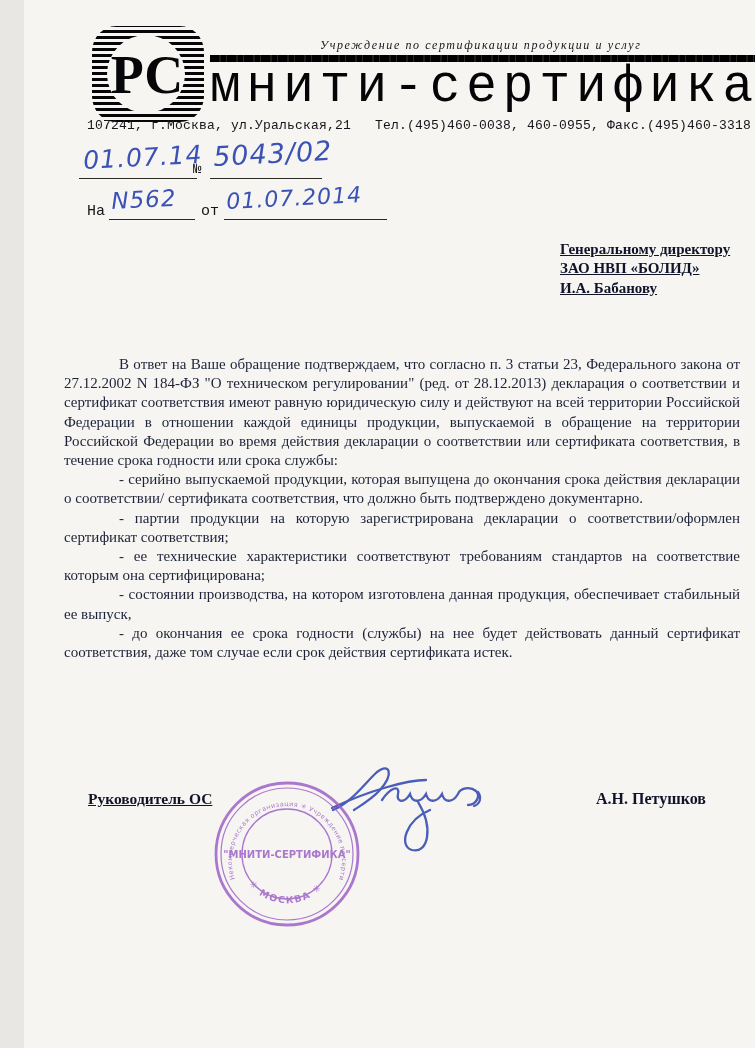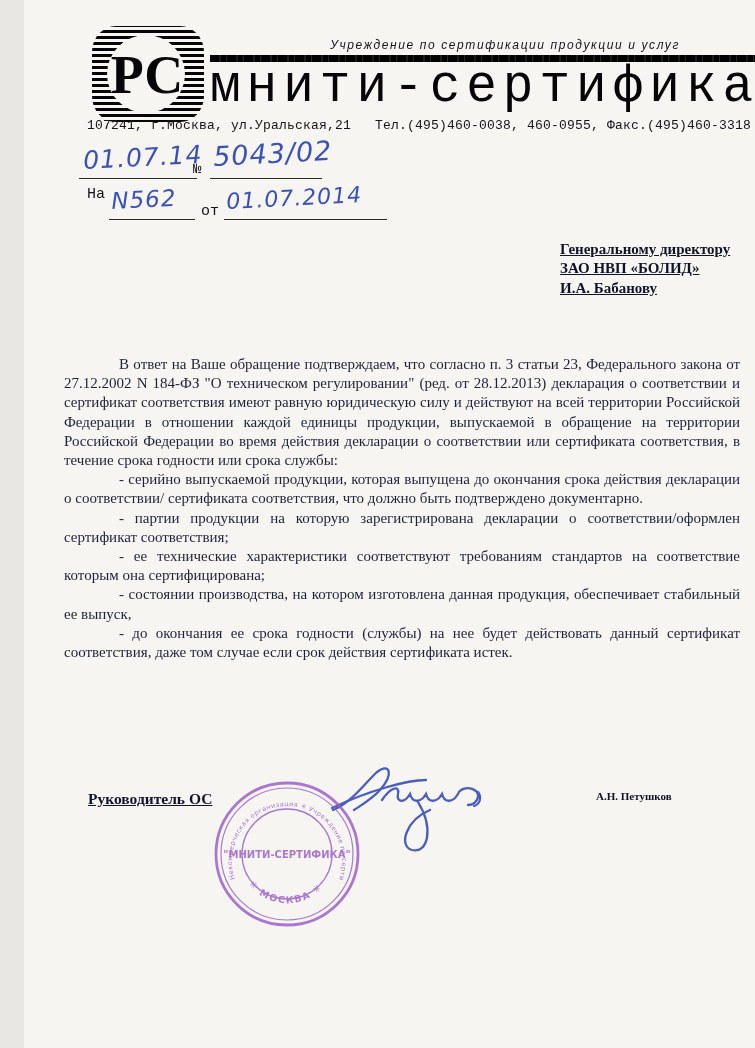--- a/index.html
+++ b/index.html
@@ -9,23 +9,23 @@
     background:#f6f5f2;
     overflow:hidden;
     font-family:"Liberation Serif", serif;
     color:#1e2335;
     margin-left:24px;
   }
   
   .logo{position:absolute;left:66px;top:24px;width:116px;height:100px;}
   .tagline{
     position:absolute;left:296px;top:38px;width:360px;
-    font-family:Liberation Sans, sans-serif;
+    font-family:Liberation Serif, serif;
     font-style:italic;font-size:12px;letter-spacing:1.6px;
-    color:#15151a;white-space:nowrap;text-align:right;
+    color:#15151a;white-space:nowrap;
   }
   .divider{
     position:absolute;left:186px;top:55px;width:545px;height:7px;
     background:repeating-linear-gradient(90deg,#000 0 9px,#1c1c1c 9px 11px,#000 11px 16px,#2a2a24 16px 17px);
   }
   .org-name{
     position:absolute;left:186px;top:62px;width:560px;
     font-family:"Liberation Mono", monospace;
     font-size:51px;letter-spacing:6px;line-height:1.0;
     color:#050507;white-space:nowrap;
@@ -56,21 +56,21 @@
   }
   
   .letter-body{
     position:absolute;left:40px;top:355px;width:676px;
     font-size:15px;line-height:19.2px;text-align:justify;
     color:#1c2238;
   }
   .letter-body p{margin:0;text-indent:55px;}
   
   .sig-title{position:absolute;left:64px;top:790px;font-weight:bold;font-size:15.5px;color:#10142a;text-decoration:underline;}
-  .sig-name{position:absolute;left:572px;top:790px;font-weight:bold;font-size:11px;color:#10142a;}
+  .sig-name{position:absolute;left:572px;top:790px;font-weight:bold;font-size:16px;color:#10142a;}
   .signature-svg{position:absolute;left:306px;top:758px;}
   .stamp-svg{position:absolute;left:189px;top:780px;opacity:0.82;}
   
   .footer{
     position:absolute;left:47px;top:977px;
     font-size:14px;line-height:19px;color:#1c2238;white-space:nowrap;
   }
 </style>
 </head>
 <body>
@@ -94,21 +94,21 @@
   <div class="org-name">мнити-сертифика</div>
   <div class="org-address">107241, г.Москва, ул.Уральская,21   Тел.(495)460-0038, 460-0955, Факс.(495)460-3318</div>
 
   <div class="hand" style="position:absolute;left:60px;top:146px;font-size:25px;">01.07.14</div>
   <div class="u-line" style="left:55px;top:178px;width:118px;"></div>
 
   <div class="ref-label" style="left:169px;top:161px;font-size:14px;">№</div>
   <div class="hand" style="position:absolute;left:190px;top:141px;font-size:27px;">5043/02</div>
   <div class="u-line" style="left:186px;top:178px;width:112px;"></div>
 
-  <div class="ref-label" style="left:63px;top:186px;">На</div>
+  <div class="ref-label" style="left:63px;top:203px;">На</div>
   <div class="hand" style="position:absolute;left:88px;top:188px;font-size:23px;">N562</div>
   <div class="u-line" style="left:85px;top:219px;width:86px;"></div>
 
   <div class="ref-label" style="left:177px;top:203px;">от</div>
   <div class="hand" style="position:absolute;left:203px;top:189px;font-size:22px;">01.07.2014</div>
   <div class="u-line" style="left:200px;top:219px;width:163px;"></div>
 
   <div class="addressee">
     <div>Генеральному директору</div>
     <div>ЗАО НВП «БОЛИД»</div>

